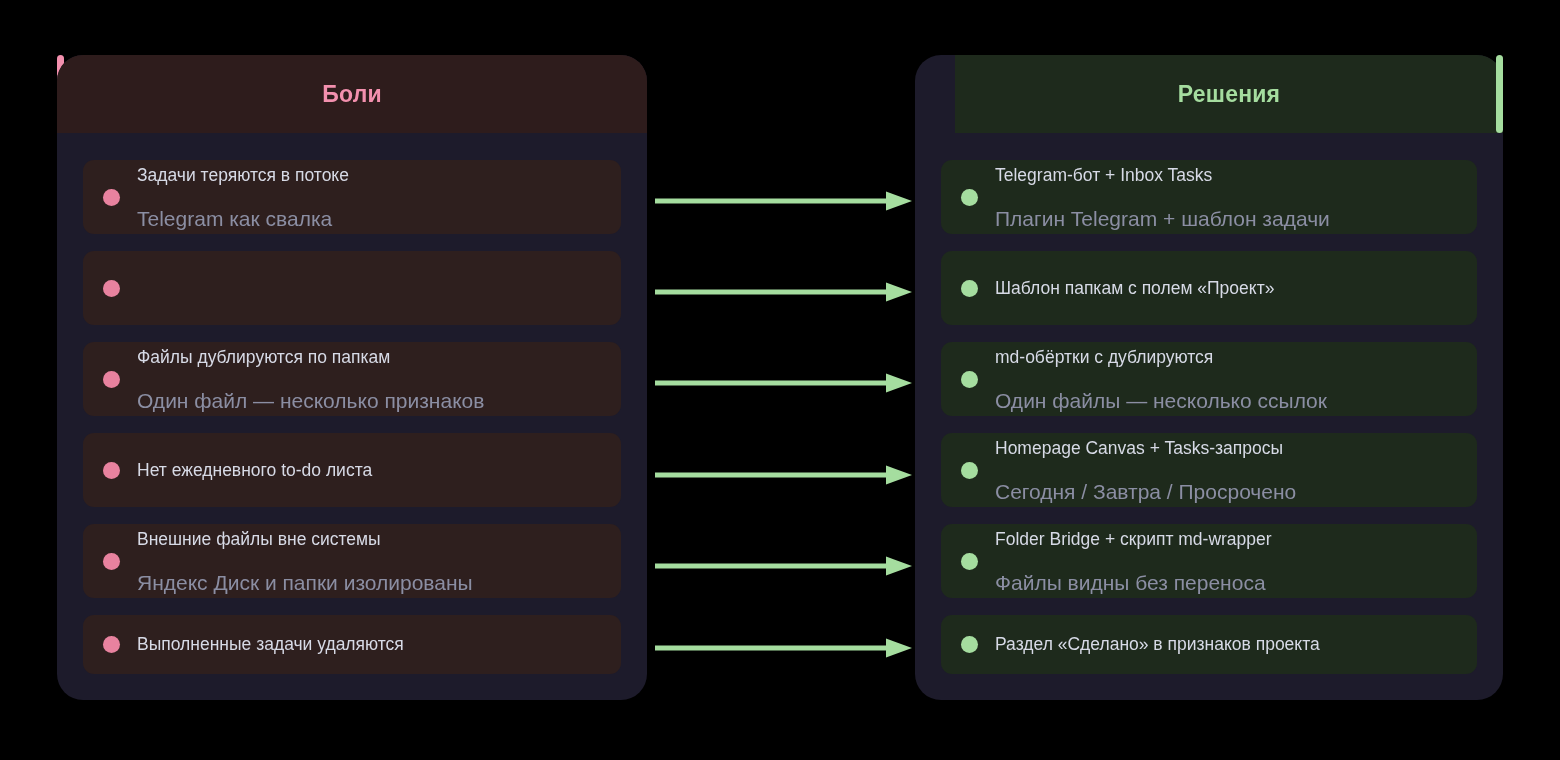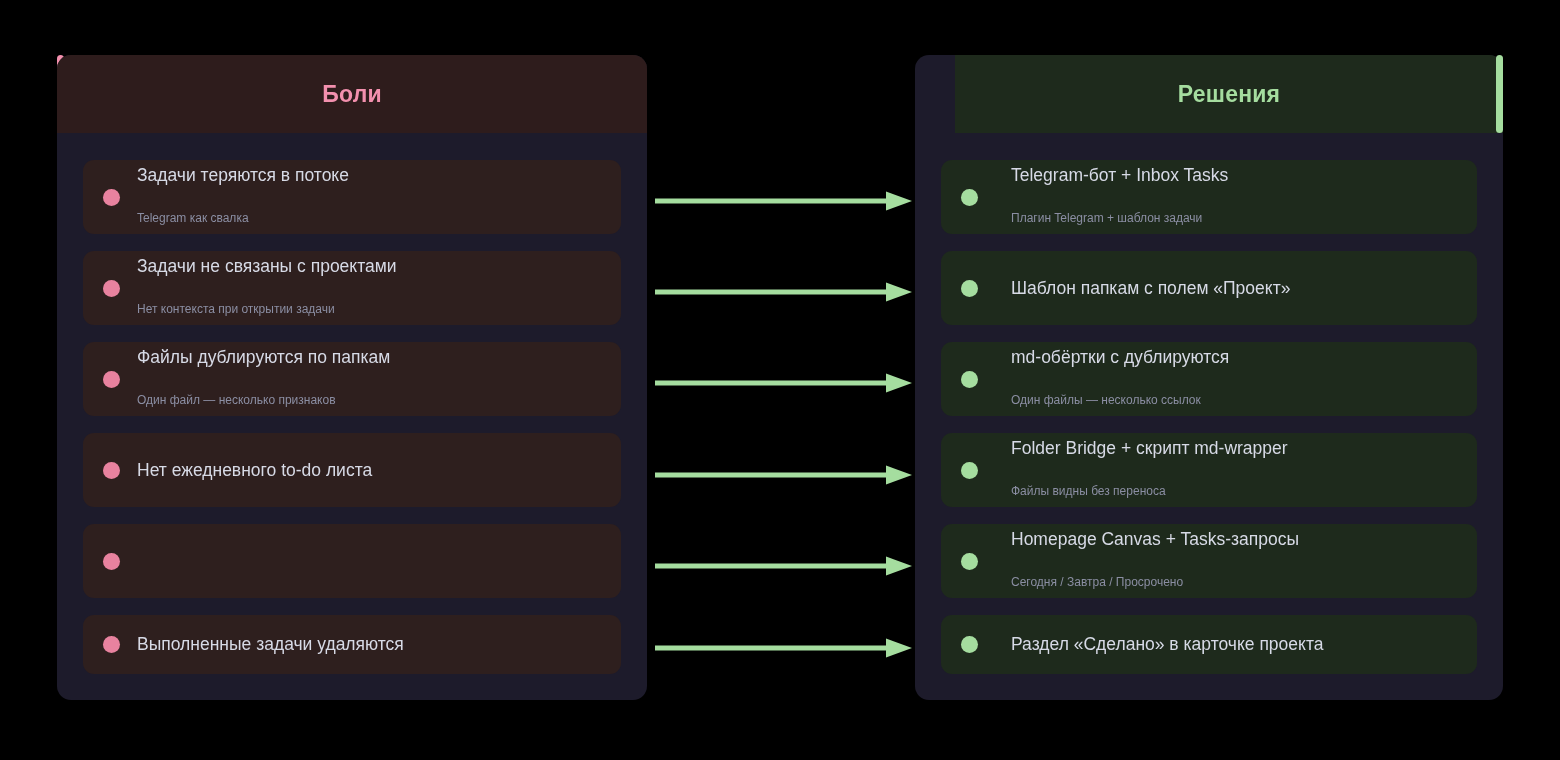--- a/index.html
+++ b/index.html
@@ -21,21 +21,21 @@
     width: 1560px;
     height: 760px;
     background: #000000;
   }
 
   
   .panel {
     position: absolute;
     top: 55px;
     height: 645px;
-    border-radius: 14px;
+    border-radius: 26px;
     overflow: hidden;
     box-sizing: border-box;
   }
   .panel.pains {
     left: 57px;
     width: 590px;
     background: #1d1b2b;
   }
   .panel.solutions {
     left: 915px;
@@ -81,21 +81,21 @@
     display: flex;
     align-items: center;
     border-radius: 11px;
     box-sizing: border-box;
     margin-bottom: 17px;
     padding: 0 18px 0 20px;
   }
   .card.tall  { height: 74px; }
   .card.short { height: 59px; }
   .pains .card     { background: #2e1f1e; }
-  .solutions .card { background: #1e2a1c; gap: 16px; }
+  .solutions .card { background: #1e2a1c; }
 
   .dot {
     width: 17px;
     height: 17px;
     border-radius: 50%;
     flex: 0 0 auto;
     margin-right: 17px;
   }
   .pains .dot     { background: #e8829f; }
   .solutions .dot { background: #a5dd9f; }
@@ -107,21 +107,21 @@
     min-width: 0;
   }
   .card-title {
     color: #d7dae6;
     font-size: 17.5px;
     line-height: 23px;
     white-space: nowrap;
   }
   .card-sub {
     color: #8b8ea3;
-    font-size: 12px;
+    font-size: 21px;
     line-height: 23px;
     margin-top: 20px;
     white-space: nowrap;
   }
 
   
   #arrows {
     position: absolute;
     left: 0; top: 0;
     width: 1560px;
@@ -143,40 +143,40 @@
     <div class="card-list">
         <div class="card tall">
           <span class="dot"></span>
           <div class="card-text">
             <div class="card-title">Задачи теряются в потоке</div>
             <div class="card-sub">Telegram как свалка</div>
           </div>
         </div>
         <div class="card tall">
           <span class="dot"></span>
-          <div class="card-text">
-            <div class="card-title">Задачи не связаны с проектами</div>
-            <div class="card-sub">Нет контекста при открытии задачи</div>
-          </div>
         </div>
         <div class="card tall">
           <span class="dot"></span>
           <div class="card-text">
             <div class="card-title">Файлы дублируются по папкам</div>
             <div class="card-sub">Один файл — несколько признаков</div>
           </div>
         </div>
         <div class="card tall">
           <span class="dot"></span>
           <div class="card-text">
             <div class="card-title">Нет ежедневного to-do листа</div>
           </div>
         </div>
         <div class="card tall">
           <span class="dot"></span>
+          <div class="card-text">
+            <div class="card-title">Внешние файлы вне системы</div>
+            <div class="card-sub">Яндекс Диск и папки изолированы</div>
+          </div>
         </div>
         <div class="card short">
           <span class="dot"></span>
           <div class="card-text">
             <div class="card-title">Выполненные задачи удаляются</div>
           </div>
         </div>
       </div>
   </div>
 
@@ -201,35 +201,35 @@
         <div class="card tall">
           <span class="dot"></span>
           <div class="card-text">
             <div class="card-title">md-обёртки с дублируются</div>
             <div class="card-sub">Один файлы — несколько ссылок</div>
           </div>
         </div>
         <div class="card tall">
           <span class="dot"></span>
           <div class="card-text">
+            <div class="card-title">Homepage Canvas + Tasks-запросы</div>
+            <div class="card-sub">Сегодня / Завтра / Просрочено</div>
+          </div>
+        </div>
+        <div class="card tall">
+          <span class="dot"></span>
+          <div class="card-text">
             <div class="card-title">Folder Bridge + скрипт md-wrapper</div>
             <div class="card-sub">Файлы видны без переноса</div>
           </div>
         </div>
-        <div class="card tall">
-          <span class="dot"></span>
-          <div class="card-text">
-            <div class="card-title">Homepage Canvas + Tasks-запросы</div>
-            <div class="card-sub">Сегодня / Завтра / Просрочено</div>
-          </div>
-        </div>
         <div class="card short">
           <span class="dot"></span>
           <div class="card-text">
-            <div class="card-title">Раздел «Сделано» в карточке проекта</div>
+            <div class="card-title">Раздел «Сделано» в признаков проекта</div>
           </div>
         </div>
       </div>
   </div>
 
   <div class="accent-bar right"></div>
 
   <svg id="arrows" viewBox="0 0 1560 760" xmlns="http://www.w3.org/2000/svg">
       <g>
         <rect x="655" y="198.5" width="231" height="5" fill="#a5dd9f"></rect>

